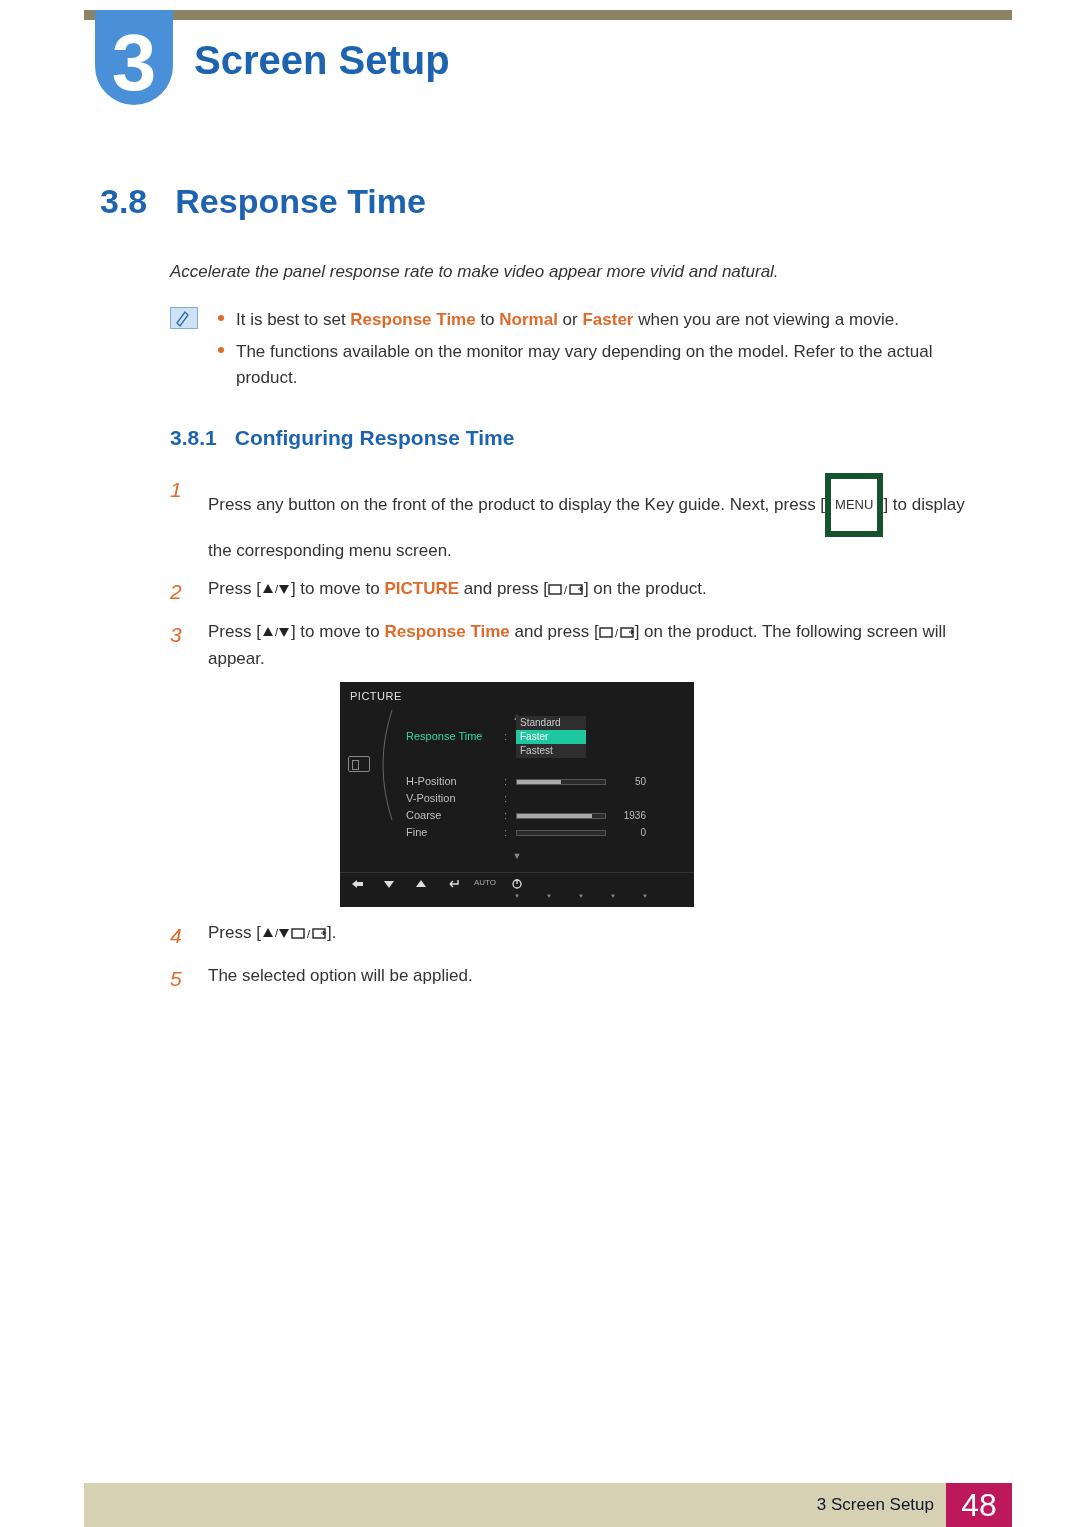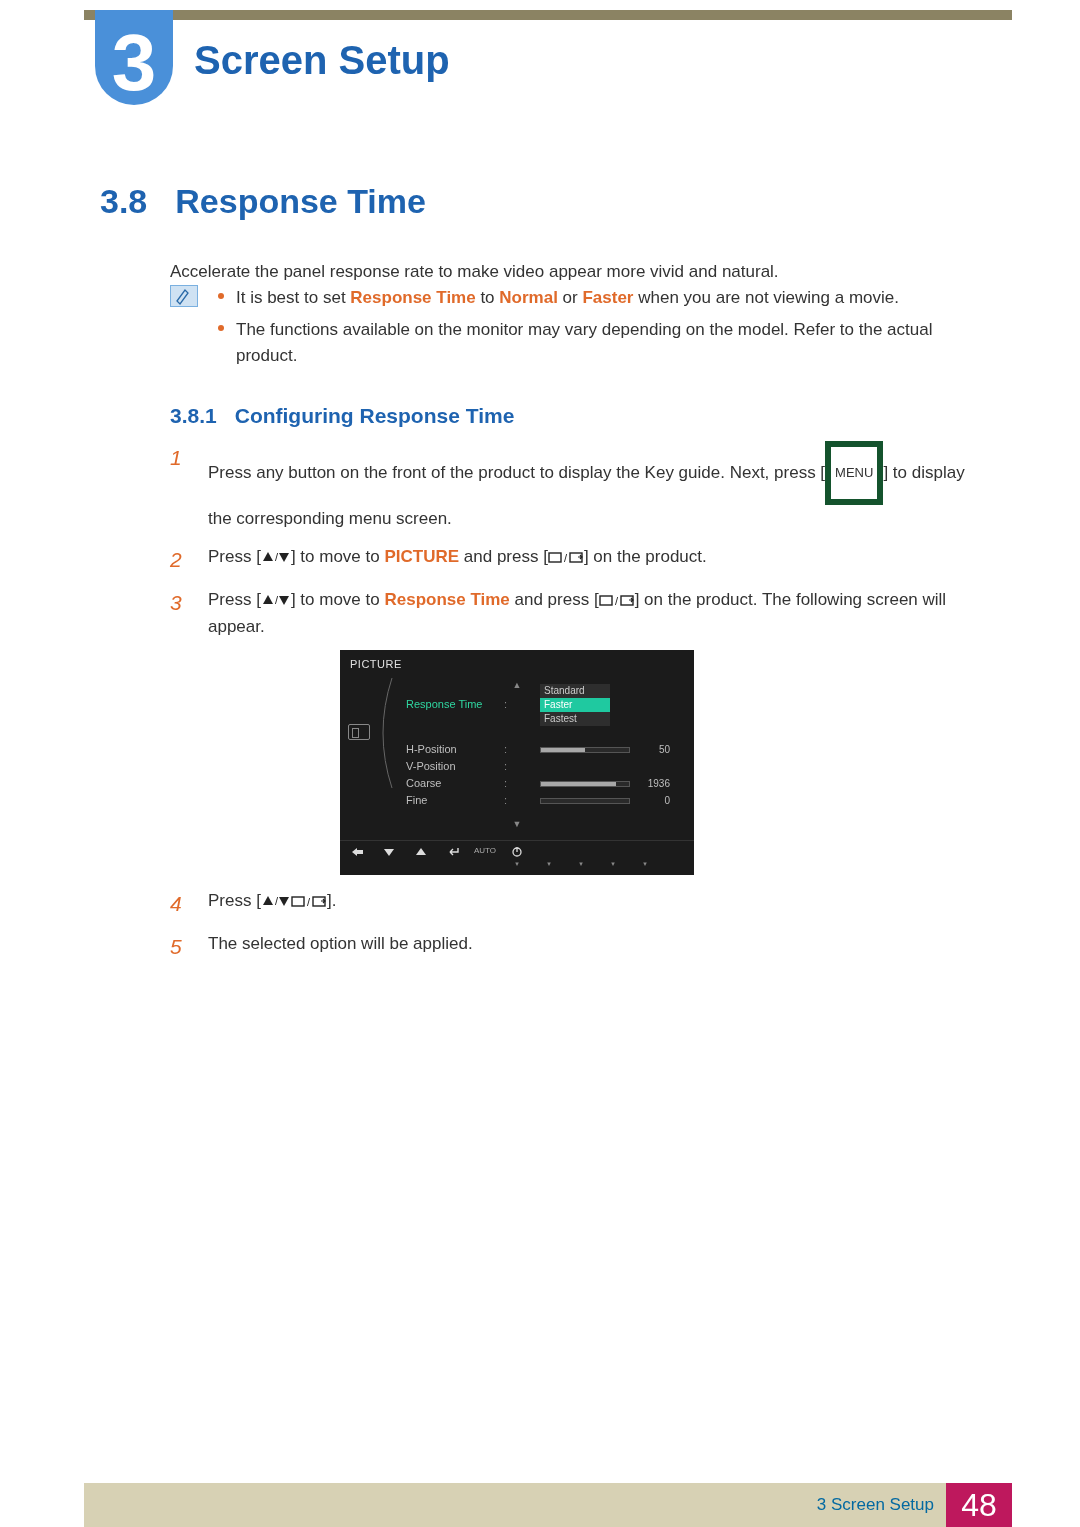--- a/index.html
+++ b/index.html
@@ -70,20 +70,22 @@
   }
   .section-title {
     color: #1e63b0;
     font-size: 34px;
     font-weight: bold;
   }
   .intro {
     margin-left: 70px;
     font-size: 17px;
     line-height: 1.5;
+    margin-bottom: 22px;
+    font-style: italic;
   }
   
   .note-row {
     display: flex;
     gap: 18px;
     margin-left: 70px;
     margin-bottom: 28px;
   }
   .note-icon {
     flex: 0 0 28px;
@@ -101,21 +103,21 @@
     position: absolute;
     left: 2px; top: 8px;
     width: 6px; height: 6px;
     background: #e06a2a;
     border-radius: 50%;
   }
   .orange { color: #e06a2a; font-weight: bold; }
   
   .subsec-head {
     margin-left: 70px;
-    margin-bottom: 13px;
+    margin-bottom: 23px;
     display: flex;
     gap: 18px;
     align-items: flex-end;
   }
   .subsec-num { color: #1e63b0; font-size: 21px; font-weight: bold; }
   .subsec-title { color: #1e63b0; font-size: 21px; font-weight: bold; }
   
   .steps { margin-left: 70px; font-size: 17px; line-height: 1.6; }
   .step-row { display: flex; gap: 22px; margin-bottom: 10px; }
   .step-num { color: #e06a2a; font-size: 21px; font-style: italic; width: 16px; flex: 0 0 16px; }
@@ -169,21 +171,21 @@
     left: 32px;
     top: 28px;
     width: 30px;
     height: 110px;
   }
   .osd-menu { flex:1; padding: 2px 8px 8px 28px; }
   .osd-item { display:flex; align-items:center; height:17px; gap:6px; }
   .osd-label { width: 92px; color:#bfbfbf; }
   .osd-label.sel { color:#2fd6a0; }
   .osd-colon { width:6px; color:#888; }
-  .osd-val { flex:1; position:relative;margin-left:24px; }
+  .osd-val { flex:1; position:relative; }
   .osd-dropdown {
     position: relative;
     width: 70px;
   }
   .osd-dropdown .opt {
     background:#2e2e2e; color:#ccc; padding:1px 4px; font-size:10px; line-height:12px;
   }
   .osd-dropdown .opt.sel { background:#1fc9a0; color:#fff; }
   .osd-slider {
     display:flex; align-items:center; gap:6px;
@@ -218,21 +220,21 @@
     bottom: 0;
     left: 84px;
     right: 68px;
     height: 44px;
     background: #d7d1b4;
     display: flex;
     justify-content: flex-end;
     align-items: center;
   }
   .footer-text {
-    color: #0369a1;
+    color: #0f172a;
     font-size: 17px;
     margin-right: 12px;
   }
   .footer-page {
     background: #be185d;
     color: #fff;
     height: 44px;
     min-width: 66px;
     font-size: 32px;
     display:flex; align-items:center; justify-content:center;

